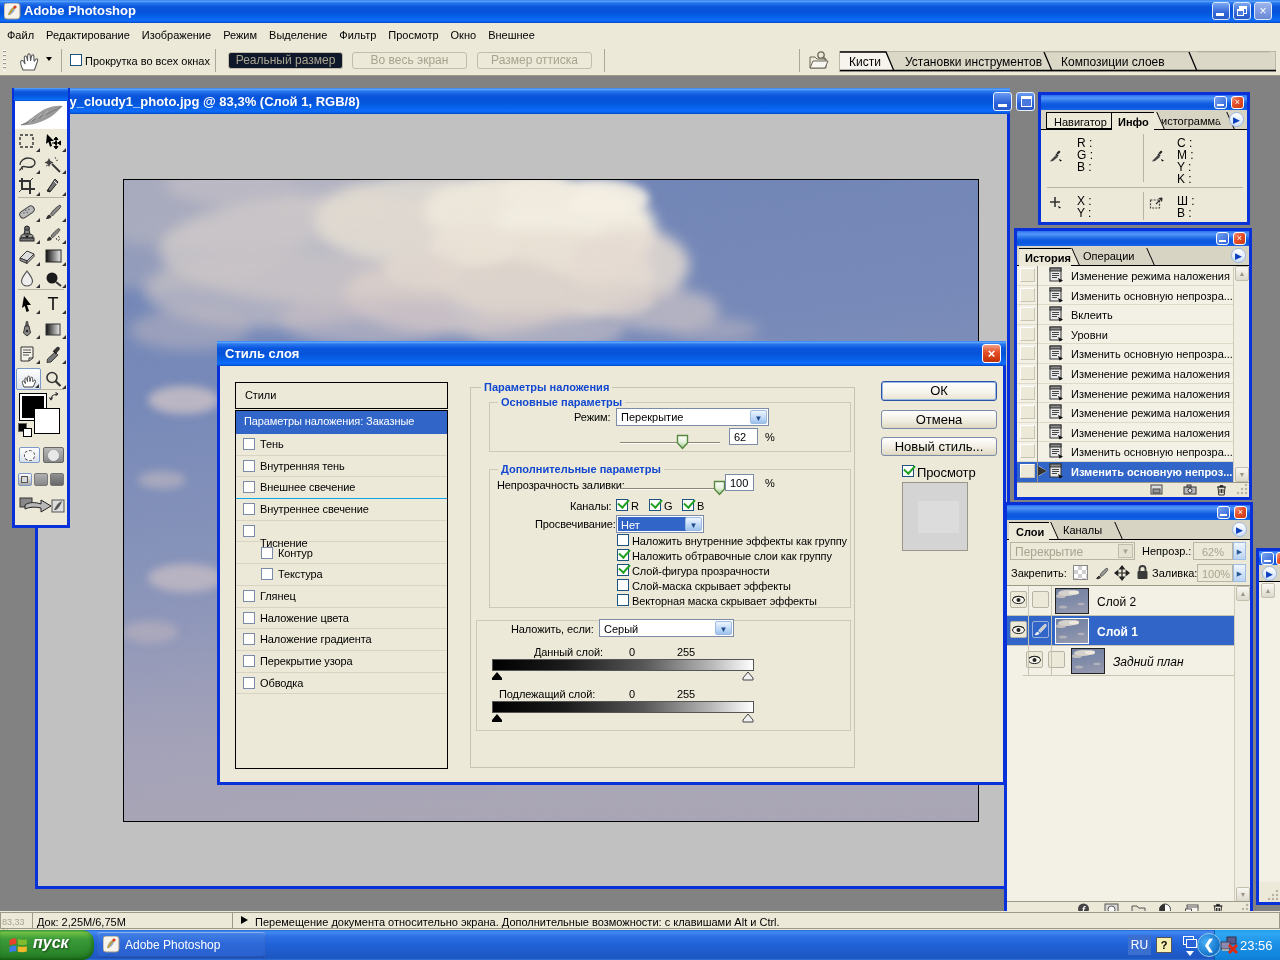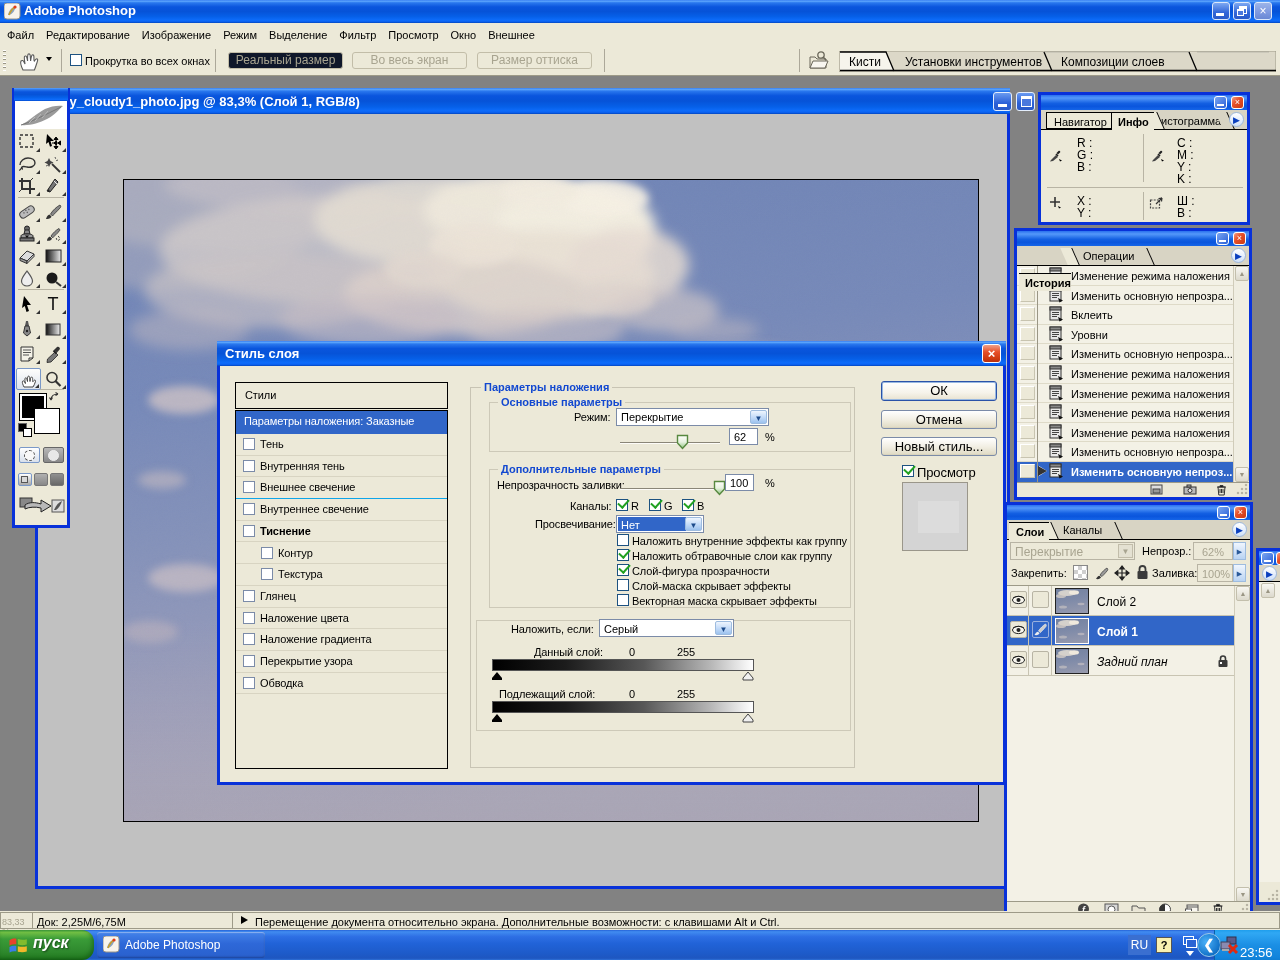--- a/index.html
+++ b/index.html
@@ -503,21 +503,21 @@
   </div>
 </div>
 <div class="xpw" id="pal-hist" style="left:1014px;top:228px;width:238px;height:272px;">
   <div class="ptitle">
     <div class="pbtn pmin" style="right:20px;">
         <div style="position:absolute;left:2px;bottom:2px;width:7px;height:2px;background:#fff;"></div>
       </div>
     <div class="pbtn pclose" style="right:3px;">×</div>
   </div>
   <div class="tabrow" style="background:#d8d4c4;">
-    <div style="position:absolute;left:2px;top:2px;width:52px;height:18px;border-top:1px solid #000;background:#ece9d8;padding:3px 0 0 6px;font-size:11px;font-weight:bold;z-index:2;margin-top:25px;">История</div>
+    <div style="position:absolute;left:2px;top:2px;width:52px;height:18px;border-top:1px solid #000;background:#ece9d8;padding:3px 0 0 6px;font-size:11px;font-weight:bold;z-index:2;">История</div>
     <div style="position:absolute;left:47px;top:2px;width:12px;height:17px;background:#ece9d8;border-right:1.3px solid #000;transform:skewX(24deg);z-index:1;"></div>
     <div style="position:absolute;left:66px;top:4px;font-size:11px;z-index:0;">Операции</div>
     <div style="position:absolute;left:122px;top:2px;width:12px;height:17px;background:#d8d4c4;border-right:1.3px solid #000;transform:skewX(24deg);"></div>
     <div class="rarr" style="right:3px;top:2px;">▶</div>
   </div>
   <div id="histlist" style="position:relative;height:216px;background:#f3f1e6;">
       <div style="position:absolute;left:0;top:0px;width:222px;height:19.6px;border-bottom:1px solid #dedac8;">
         <div style="position:absolute;left:3px;top:2px;width:15px;height:14px;border:1px solid #fff;border-right-color:#c8c4b0;border-bottom-color:#c8c4b0;background:#ece9d8;"></div>
         <svg style="position:absolute;left:30px;top:1px;" width="18" height="17" viewBox="0 0 18 17">
           <rect x="3" y="1" width="11" height="13" fill="#e8e8e8" stroke="#333"></rect>
@@ -721,21 +721,21 @@
           </svg></div>
         <div style="position:absolute;left:48px;top:2px;width:34px;height:26px;border:1px solid #fff;background:linear-gradient(170deg,#73819f 0%,#7e8aa8 45%,#989bae 100%);overflow:hidden;"><svg width="34" height="26" viewBox="0 0 34 26">
             <ellipse cx="11" cy="4" rx="9" ry="3" fill="#e4ded4" opacity=".85"></ellipse>
             <ellipse cx="18" cy="3.5" rx="5" ry="2.2" fill="#efe9dd"></ellipse>
             <ellipse cx="5" cy="7" rx="5" ry="2" fill="#d8d0c8" opacity=".75"></ellipse>
             <ellipse cx="25" cy="15" rx="3.5" ry="1.2" fill="#cfc7c8" opacity=".6"></ellipse>
             <ellipse cx="7" cy="18" rx="4" ry="1.5" fill="#d5cdc9" opacity=".55"></ellipse>
           </svg></div>
         <div style="position:absolute;left:90px;top:9px;font-size:12px;font-weight:bold;">Слой 1</div>
       </div>
-      <div style="position:absolute;left:0;top:60px;width:227px;height:30px;border-bottom:1px solid #c8c4b2;">
+      <div style="position:absolute;left:16px;top:60px;width:227px;height:30px;border-bottom:1px solid #c8c4b2;">
         <div style="position:absolute;left:3px;top:5px;width:17px;height:17px;border:1px solid #b8b4a4;background:#ece9d8;border-radius:2px;"><svg width="15" height="15" viewBox="0 0 15 15">
             <ellipse cx="7.5" cy="8" rx="6" ry="3.6" fill="#f8f6ee" stroke="#222"></ellipse>
             <circle cx="7.5" cy="8" r="2" fill="#222"></circle>
             <path d="M2 6 Q7.5 2.5 13 6" fill="none" stroke="#222"></path>
           </svg></div>
         <div style="position:absolute;left:25px;top:5px;width:17px;height:17px;border:1px solid #b8b4a4;background:#ece9d8;border-radius:2px;"></div>
         <div style="position:absolute;left:48px;top:2px;width:34px;height:26px;border:1px solid #222;background:linear-gradient(170deg,#73819f 0%,#7e8aa8 45%,#989bae 100%);overflow:hidden;"><svg width="34" height="26" viewBox="0 0 34 26">
             <ellipse cx="11" cy="4" rx="9" ry="3" fill="#e4ded4" opacity=".85"></ellipse>
             <ellipse cx="18" cy="3.5" rx="5" ry="2.2" fill="#efe9dd"></ellipse>
             <ellipse cx="5" cy="7" rx="5" ry="2" fill="#d8d0c8" opacity=".75"></ellipse>
@@ -828,21 +828,21 @@
         <div style="position:absolute;left:0;top:66.4px;width:211px;height:21.7px;border-bottom:1px solid #0ea5e9;">
           <div class="cb" style="left:7px;top:4px;border-color:#7b8ba8;"></div>
           <div class="lbl" style="left:24px;top:4px;">Внешнее свечение</div>
         </div>
         <div style="position:absolute;left:0;top:88.1px;width:211px;height:21.7px;border-bottom:1px solid #d8d4c2;">
           <div class="cb" style="left:7px;top:4px;border-color:#7b8ba8;"></div>
           <div class="lbl" style="left:24px;top:4px;">Внутреннее свечение</div>
         </div>
         <div style="position:absolute;left:0;top:109.8px;width:211px;height:21.7px;border-bottom:1px solid #d8d4c2;">
           <div class="cb" style="left:7px;top:4px;border-color:#7b8ba8;"></div>
-          <div class="lbl" style="left:24px;top:4px;font-weight:bold;">Тиснение</div>
+          <div class="lbl" style="left:24px;top:16px;">Тиснение</div>
         </div>
         <div style="position:absolute;left:0;top:131.5px;width:211px;height:21.7px;border-bottom:1px solid #d8d4c2;">
           <div class="cb" style="left:25px;top:4px;border-color:#7b8ba8;"></div>
           <div class="lbl" style="left:42px;top:4px;">Контур</div>
         </div>
         <div style="position:absolute;left:0;top:153.2px;width:211px;height:21.7px;border-bottom:1px solid #d8d4c2;">
           <div class="cb" style="left:25px;top:4px;border-color:#7b8ba8;"></div>
           <div class="lbl" style="left:42px;top:4px;">Текстура</div>
         </div>
         <div style="position:absolute;left:0;top:174.9px;width:211px;height:21.7px;border-bottom:1px solid #d8d4c2;">
@@ -997,14 +997,14 @@
   <div class="abs" style="left:1186px;top:21px;width:0;height:0;border-left:4px solid transparent;border-right:4px solid transparent;border-top:5px solid #fff;"></div>
   <div class="abs" style="left:1205px;top:930;"></div>
   <div class="abs" style="left:1214px;top:0px;width:66px;height:30px;background:linear-gradient(to bottom,#1f9eec 0%,#30a8f4 10%,#1b8fe4 50%,#1184dc 90%,#0f7ed4 100%);border-left:1px solid #0a60a8;"></div>
   <div class="abs" style="left:1197px;top:3px;width:24px;height:24px;border-radius:50%;background:radial-gradient(circle at 8px 8px,#4ab0f8,#1272c8 70%,#0a5aa8);border:1px solid #9ac8e8;color:#fff;font-weight:bold;text-align:center;line-height:22px;font-size:13px;">❮</div>
   <svg class="abs" style="left:1219px;top:6px;" width="20" height="19" viewBox="0 0 20 19">
       <rect x="8" y="1" width="9" height="7" fill="#5a5a8a" stroke="#30304a"></rect>
       <rect x="2" y="6" width="9" height="7" fill="#8a8ab0" stroke="#40405a"></rect>
       <rect x="3" y="13" width="7" height="2" fill="#aaa"></rect>
       <path d="M10 9 L18 17 M18 9 L10 17" stroke="#e02a10" stroke-width="3"></path>
     </svg>
-  <div class="abs" style="left:1240px;top:8px;color:#fff;font-size:13px;margin-top:7px;">23:56</div>
+  <div class="abs" style="left:1240px;top:8px;color:#fff;font-size:13px;">23:56</div>
 </div>
 
 </body></html>

